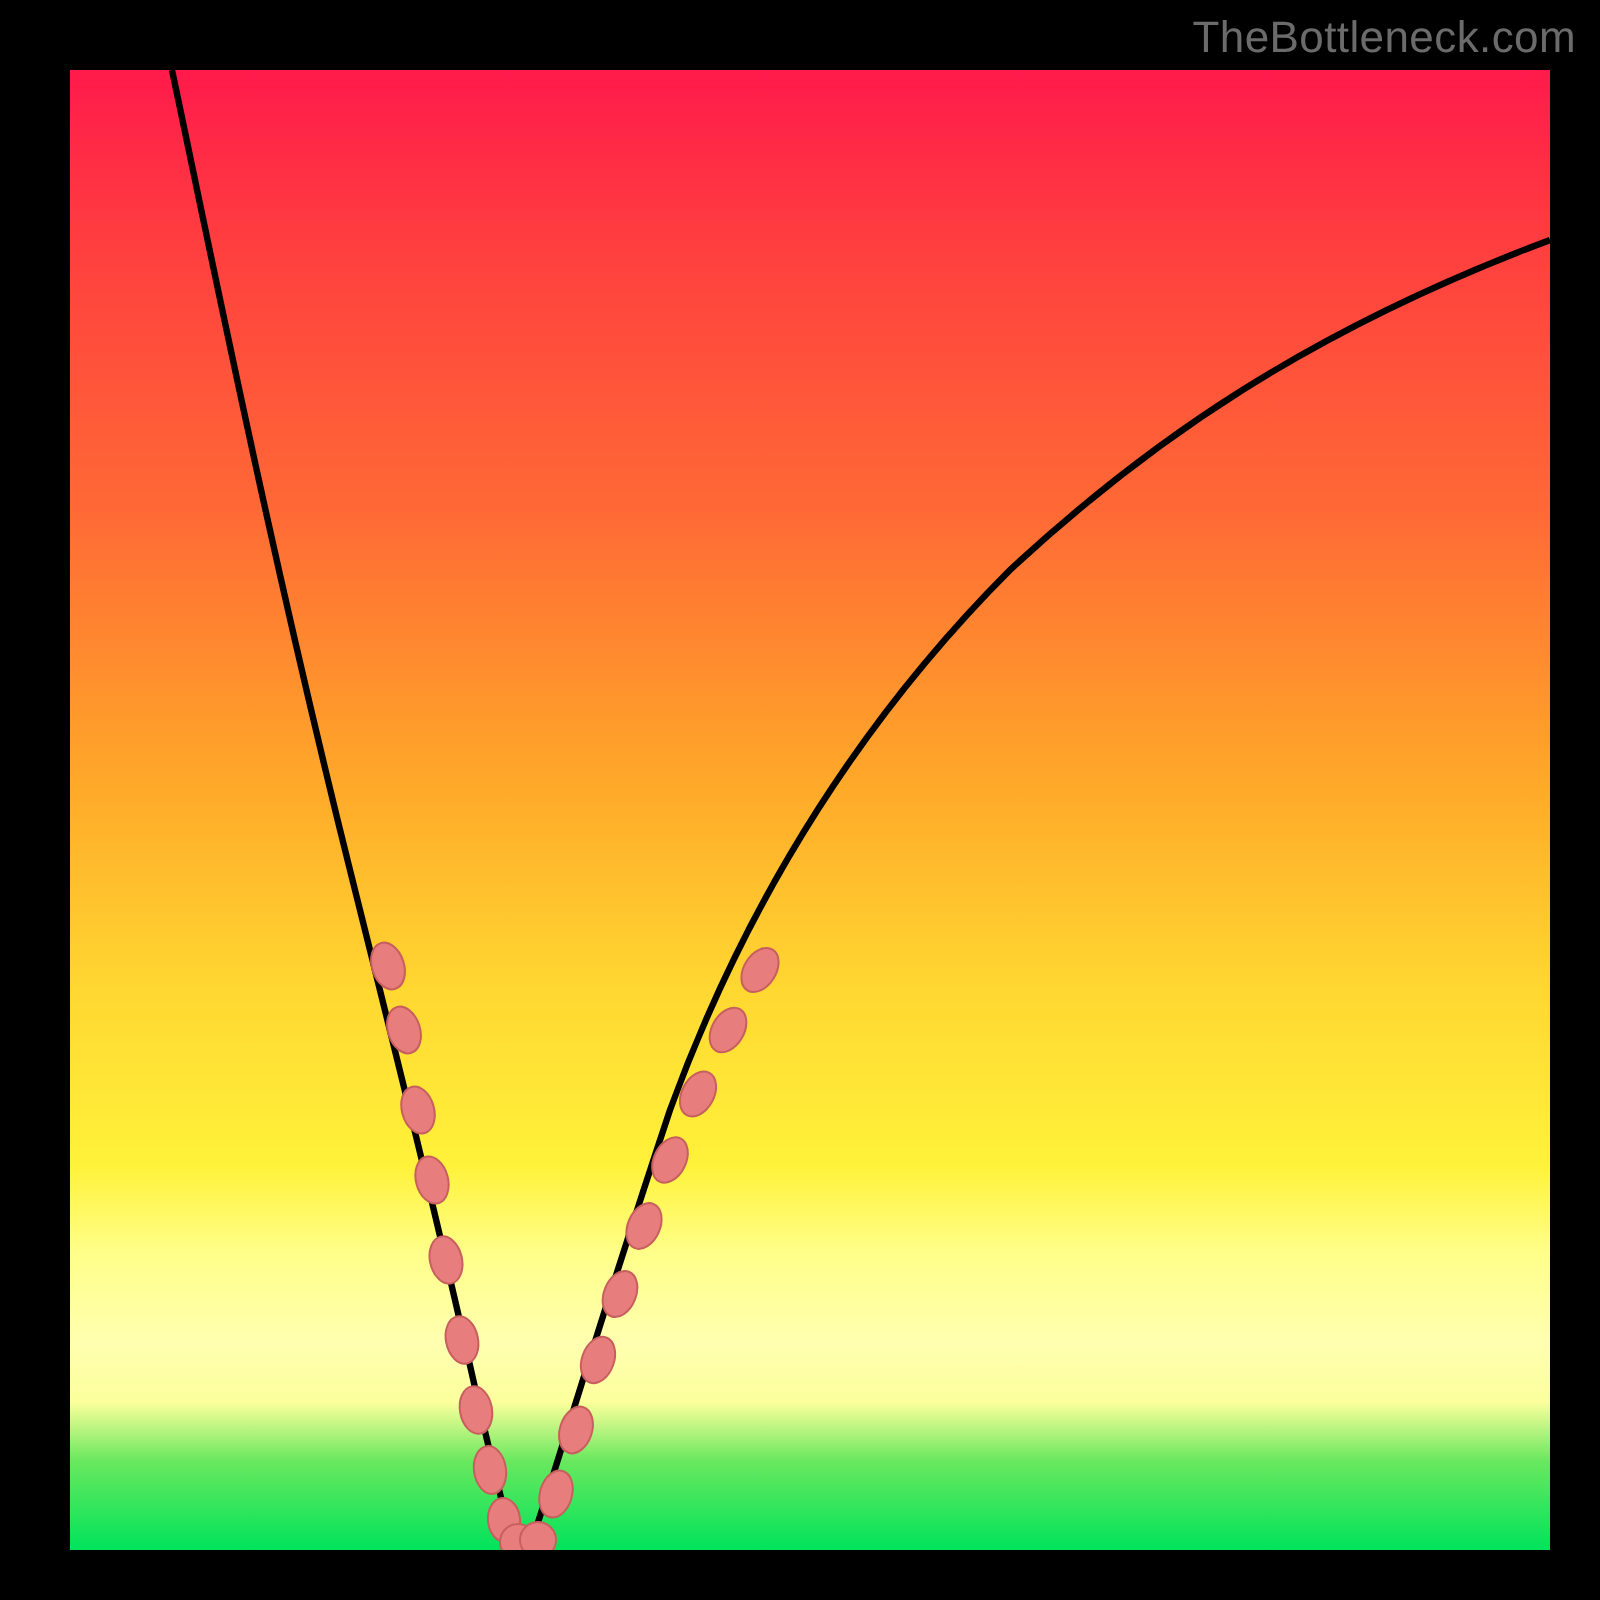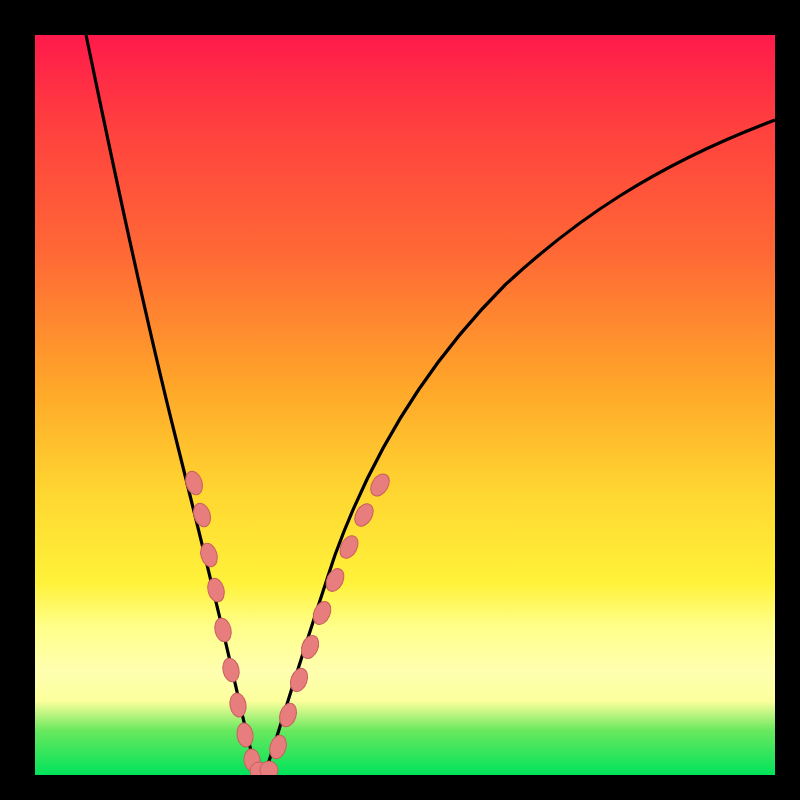--- a/index.html
+++ b/index.html
@@ -94,13 +94,14 @@
         <ellipse cx="264" cy="645" rx="8" ry="12" transform="rotate(20 264 645)"></ellipse>
         <ellipse cx="275" cy="612" rx="8" ry="12" transform="rotate(22 275 612)"></ellipse>
         <ellipse cx="287" cy="578" rx="8" ry="12" transform="rotate(24 287 578)"></ellipse>
         <ellipse cx="300" cy="545" rx="8" ry="12" transform="rotate(26 300 545)"></ellipse>
         <ellipse cx="314" cy="512" rx="8" ry="12" transform="rotate(28 314 512)"></ellipse>
         <ellipse cx="329" cy="480" rx="8" ry="12" transform="rotate(30 329 480)"></ellipse>
         <ellipse cx="345" cy="450" rx="8" ry="12" transform="rotate(32 345 450)"></ellipse>
       </g>
     </svg>
   </div>
+  <div class="attribution">TheBottleneck.com</div>
 </div>
 
 </body></html>

